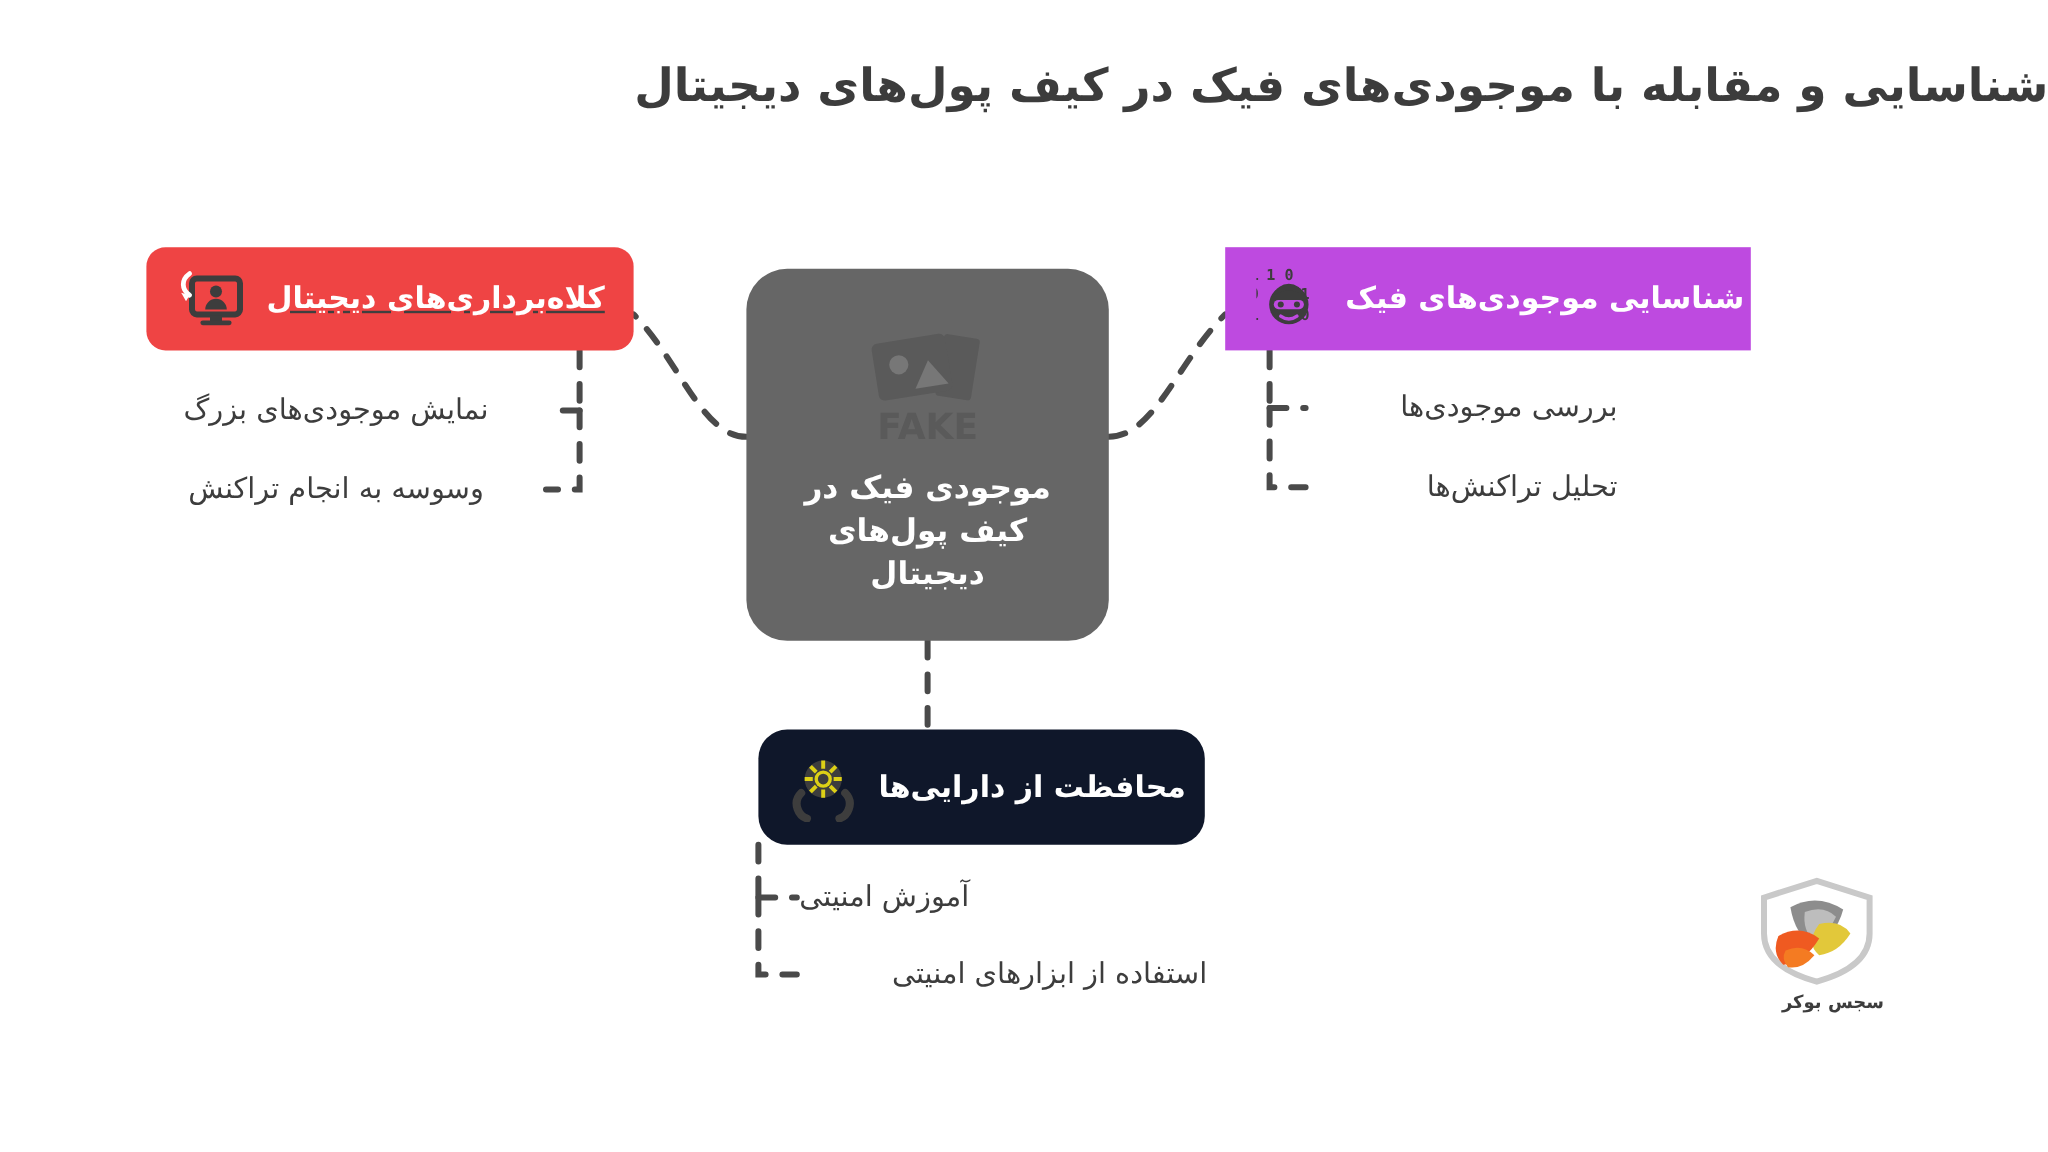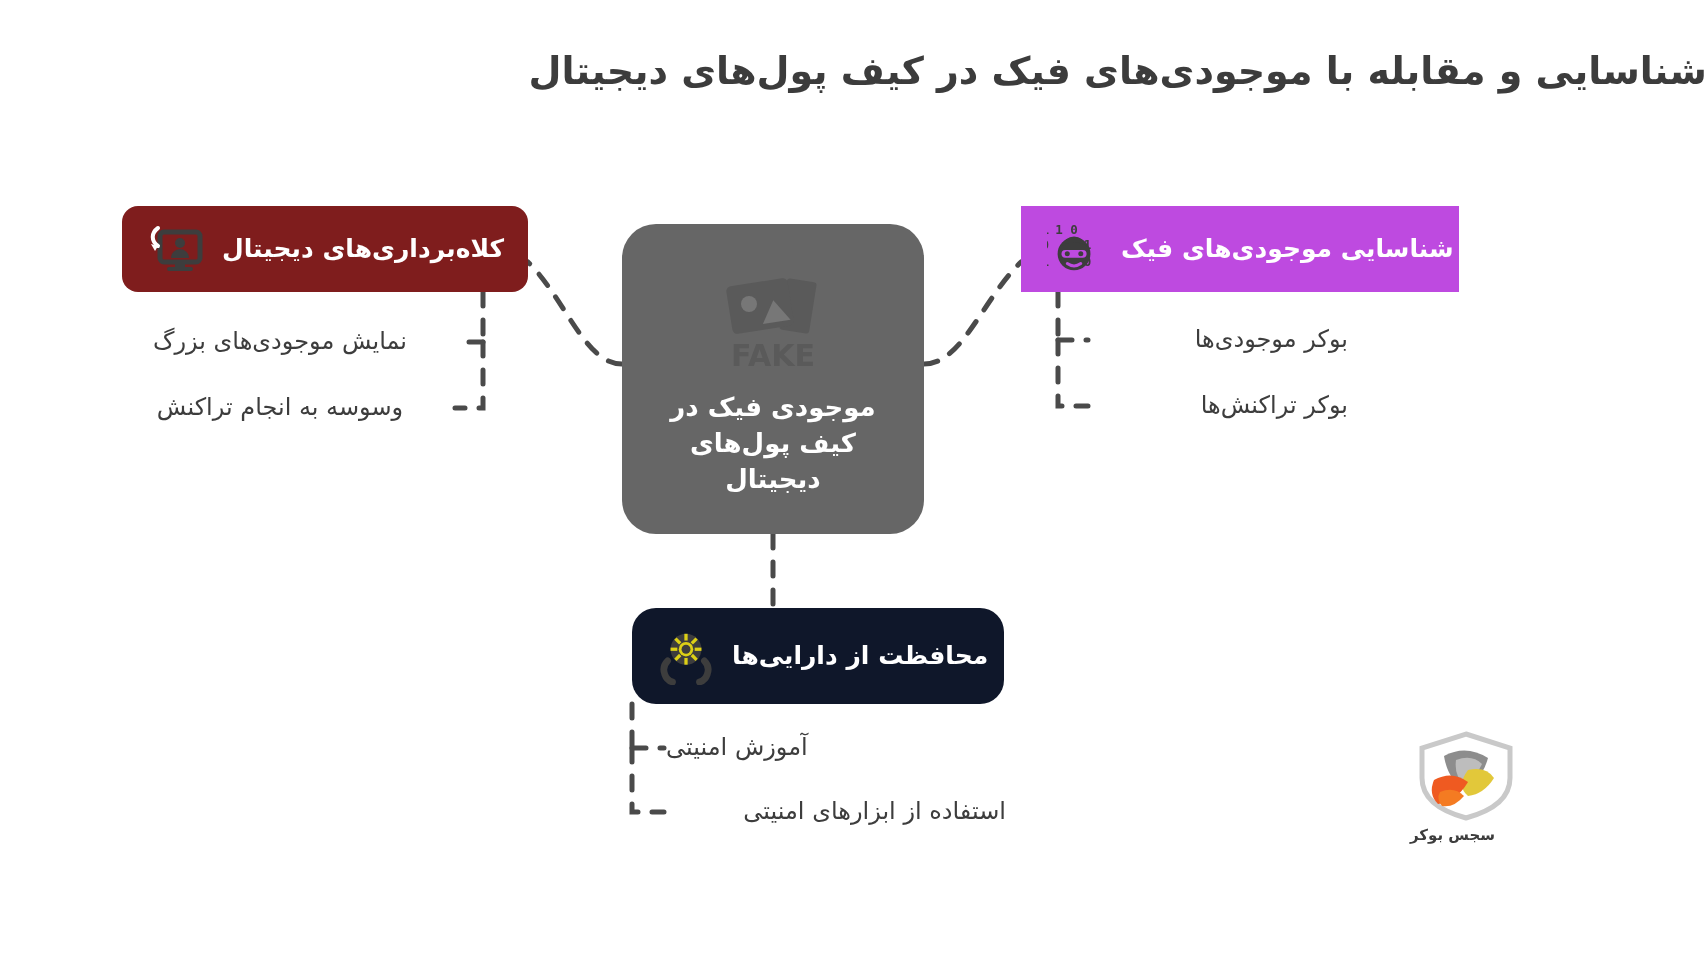--- a/index.html
+++ b/index.html
@@ -72,22 +72,23 @@
     align-items: center;
     justify-content: center;
   }
 
   
   #node-scams {
     left: 122px;
     top: 206px;
     width: 406px;
     height: 86px;
-    background: #7f1d1d;
+    background: #ef4444;
     border-radius: 16px 16px 16px 16px;
+    text-decoration: underline;
   }
   
   #node-detect {
     left: 1021px;
     top: 206px;
     width: 438px;
     height: 86px;
     background: #be4ae0;
     border-radius: 0;
   }
@@ -150,21 +151,21 @@
 
   
   #brand {
     position: absolute;
     left: 1410px;
     top: 730px;
     width: 160px;
     height: 128px;
     display: flex;
     flex-direction: column;
-    align-items: flex-end;
+    align-items: flex-start;
     justify-content: flex-start;
   }
   #brand .brand-mark { width: 112px; height: 92px; }
   #brand .brand-name {
     margin-top: 4px;
     font-size: 15px;
     font-weight: 700;
     color: #3d3d3d;
     direction: rtl;
     letter-spacing: 1px;
@@ -233,22 +234,22 @@
         <path d="M13 26 q15 -10 30 0 q-6 -11 -15 -11 q-9 0 -15 11 z" fill="#3d3d3d"></path>
         <rect x="15" y="29" width="26" height="8" rx="4" fill="#be4ae0"></rect>
         <circle cx="21" cy="33" r="2.6" fill="#3d3d3d"></circle>
         <circle cx="35" cy="33" r="2.6" fill="#3d3d3d"></circle>
         <path d="M21 43 q7 5 14 0" fill="none" stroke="#be4ae0" stroke-width="3" stroke-linecap="round"></path>
       </svg>
     </span>
     <span class="node-label">شناسایی موجودی‌های فیک</span>
   </div>
 
-  <div class="subitem sub-right" style="left:1088px; top:325px; width:260px;">بوکر موجودی‌ها</div>
-  <div class="subitem sub-right" style="left:1088px; top:391px; width:260px;">بوکر تراکنش‌ها</div>
+  <div class="subitem sub-right" style="left:1088px; top:325px; width:260px;">بررسی موجودی‌ها</div>
+  <div class="subitem sub-right" style="left:1088px; top:391px; width:260px;">تحلیل تراکنش‌ها</div>
 
   <div id="hub">
     <span class="hub-icon">
       <svg width="128" height="104" viewBox="0 0 128 104" xmlns="http://www.w3.org/2000/svg">
         <g fill="#5a5a5a">
           <rect x="74" y="12" width="30" height="52" rx="3" transform="rotate(9 89 38)"></rect>
           <rect x="20" y="14" width="62" height="48" rx="5" transform="rotate(-9 51 38)"></rect>
         </g>
         <circle cx="40" cy="36" r="8" fill="#777777"></circle>
         <path d="M52 54 L 66 32 L 80 54 Z" fill="#777777" transform="rotate(-9 66 43)"></path>

